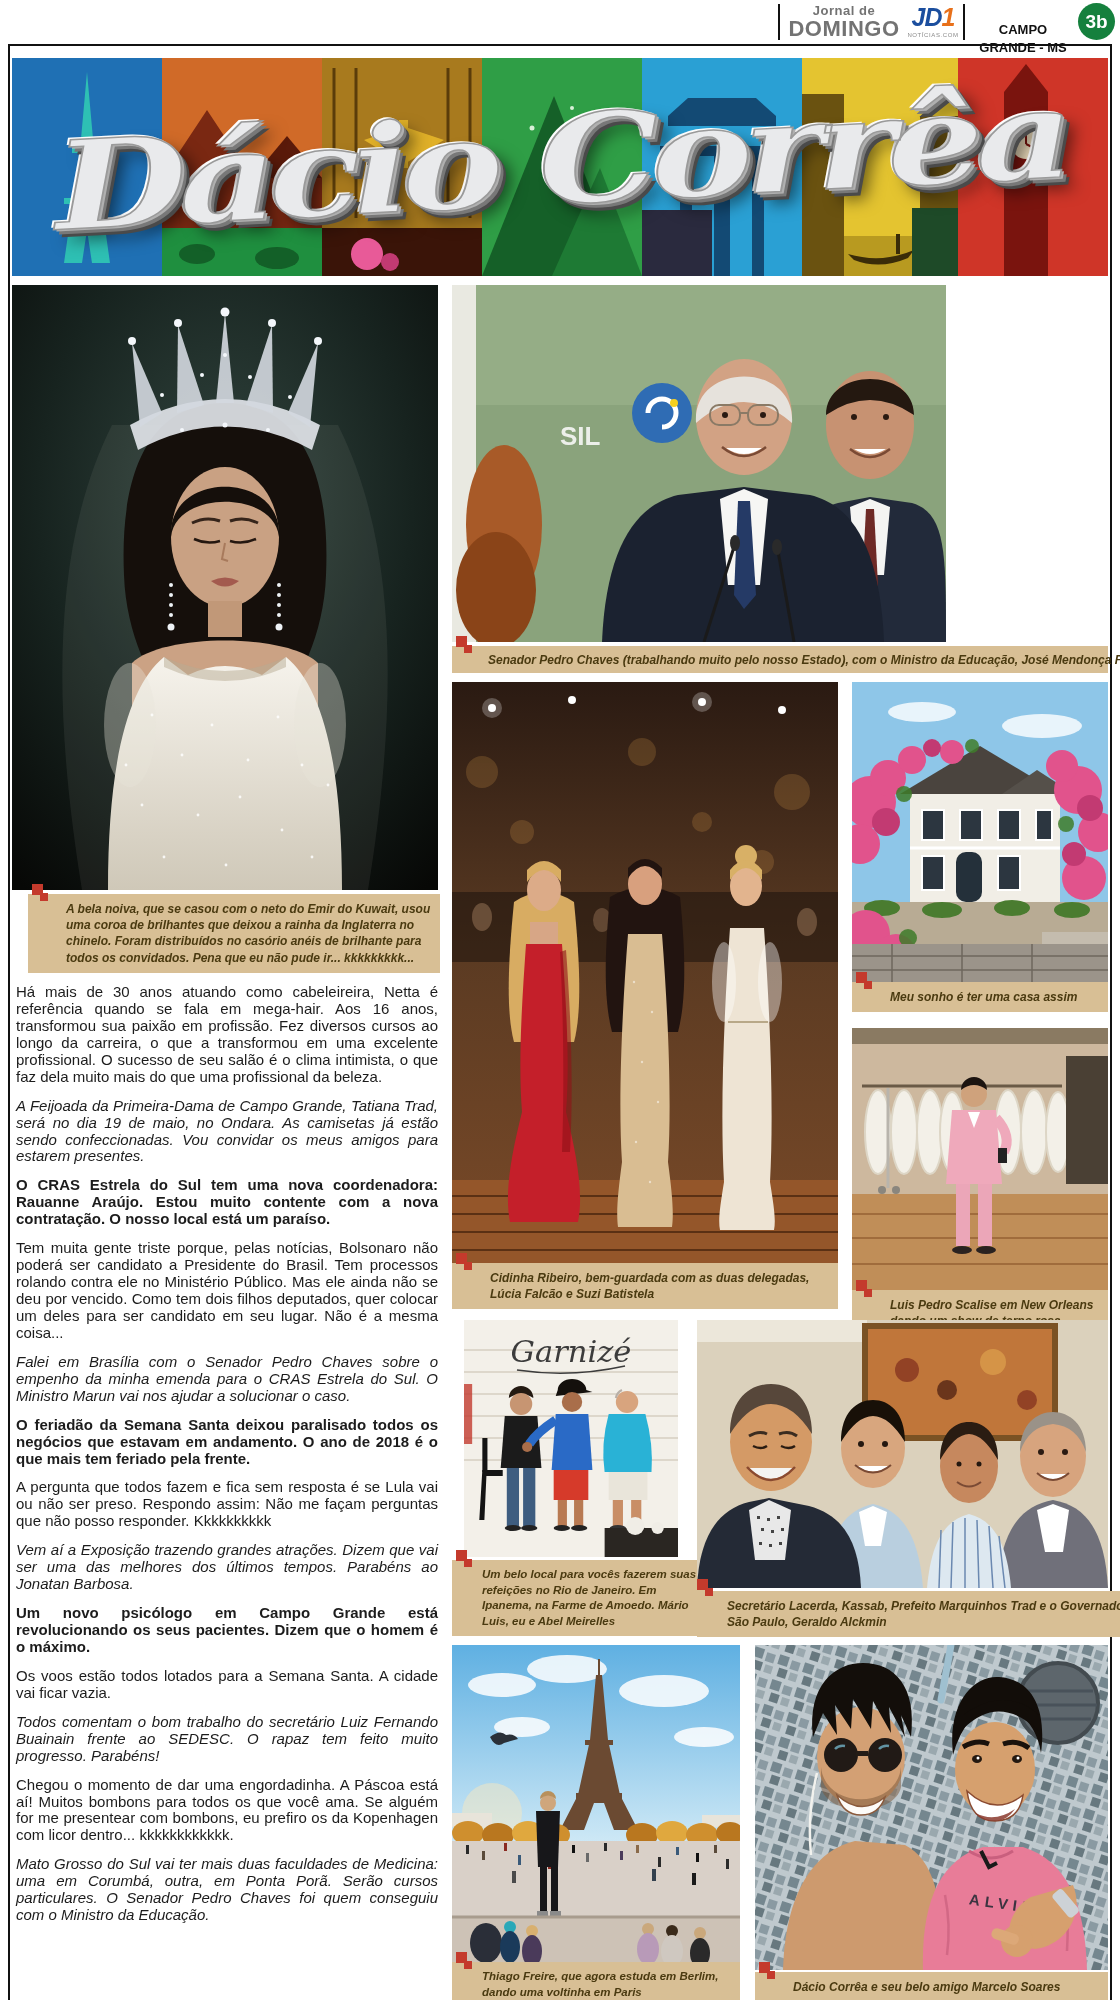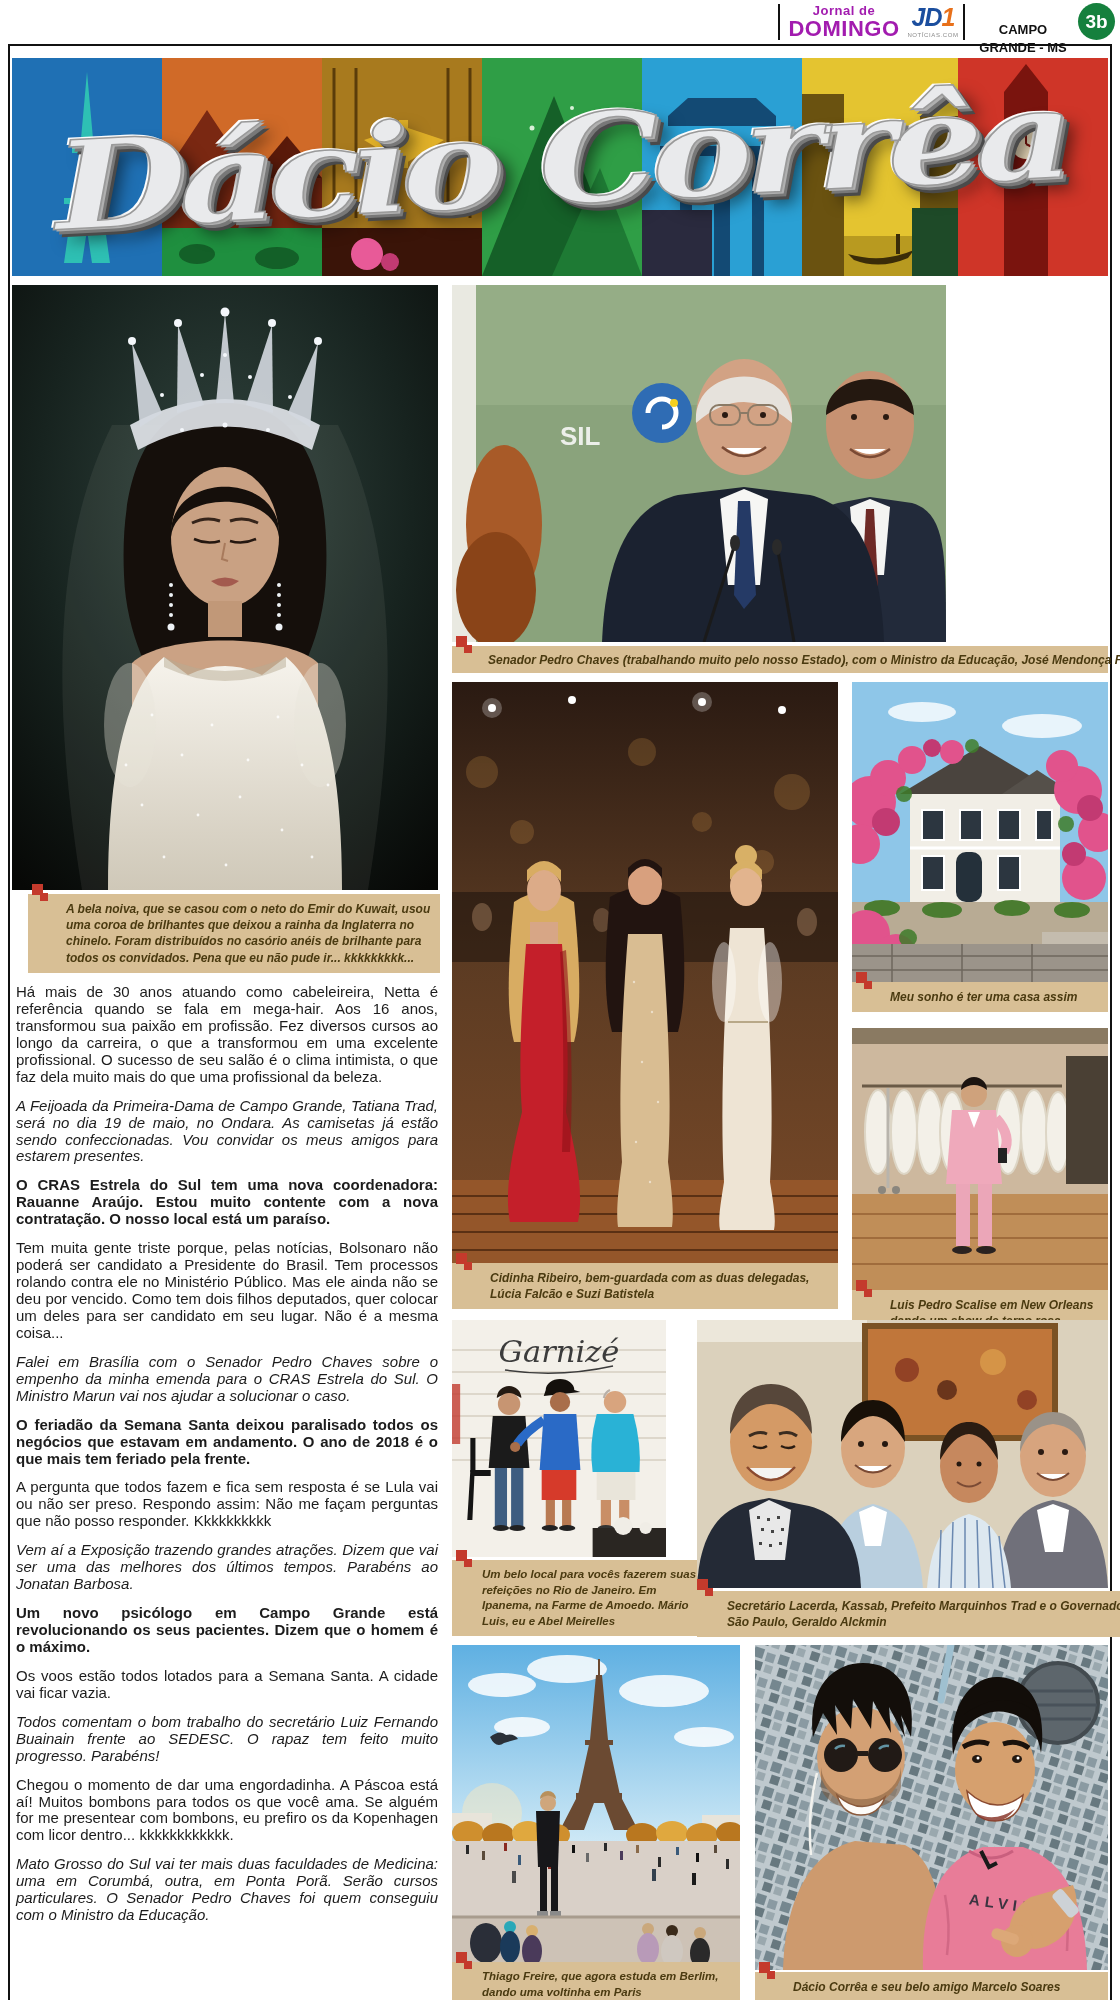--- a/index.html
+++ b/index.html
@@ -1,20 +1,20 @@
 <!DOCTYPE html>
 <html><head>
 <meta charset="utf-8">
 <style>
   html,body{margin:0;padding:0;background:#ffffff;}
   .page{position:relative;width:1120px;height:2000px;background:#fff;overflow:hidden;
         font-family:"Liberation Sans",sans-serif;color:#1c1c1c;}
   
   .hdr-divider{position:absolute;top:4px;width:2px;height:36px;background:#111;}
-  .brand{position:absolute;left:788px;top:4px;width:112px;text-align:center;color:#a21caf;line-height:1;}
+  .brand{position:absolute;left:788px;top:4px;width:112px;text-align:center;color:#737373;line-height:1;}
   .brand-top{font-size:13px;font-weight:bold;letter-spacing:.5px;}
   .brand-bottom{font-size:22px;font-weight:800;letter-spacing:.5px;margin-top:1px;}
   .jd1{position:absolute;left:905px;top:5px;width:56px;text-align:center;line-height:1;}
   .jd1-main{font-size:25px;font-weight:800;font-style:italic;letter-spacing:-1px;}
   .jd-blue{color:#1b4e9e;margin-top:20px;} .one-orange{color:#e8701a;}
   .jd1-sub{font-size:6px;color:#8a8a8a;letter-spacing:.6px;margin-top:2px;}
   .hdate{position:absolute;left:973px;top:21px;width:100px;text-align:center;font-weight:bold;
          font-size:13px;line-height:1.35;color:#111;}
   .pagecircle{position:absolute;left:1078px;top:3px;width:37px;height:37px;border-radius:50%;
          background:#15803d;color:#fff;font-size:19px;font-weight:bold;display:flex;
@@ -485,21 +485,21 @@
         <ellipse cx="134" cy="222" rx="10" ry="4" fill="#2a2220"></ellipse>
       </g>
     </svg>
   </div>
 
   <div class="cap" style="left:852px;top:1290px;width:256px">
     <span class="blt"></span>
     <span class="cap-text">Luis Pedro Scalise em New Orleans dando um show de terno rosa</span>
   </div>
 
-  <div class="ph" style="left:452px;top:1320px;width:214px;height:237px">
+  <div class="ph" style="left:464px;top:1320px;width:214px;height:237px">
     <svg viewBox="0 0 210 237" preserveAspectRatio="none">
       <rect width="210" height="237" fill="#f3f0e9"></rect>
       <g stroke="#ddd7cb" stroke-width="2">
         <line x1="0" y1="30" x2="210" y2="30"></line>
           <line x1="0" y1="52" x2="210" y2="52"></line>
         <line x1="0" y1="74" x2="210" y2="74"></line>
           <line x1="0" y1="96" x2="210" y2="96"></line>
         <line x1="0" y1="118" x2="210" y2="118"></line>
           <line x1="0" y1="140" x2="210" y2="140"></line>
       </g>

